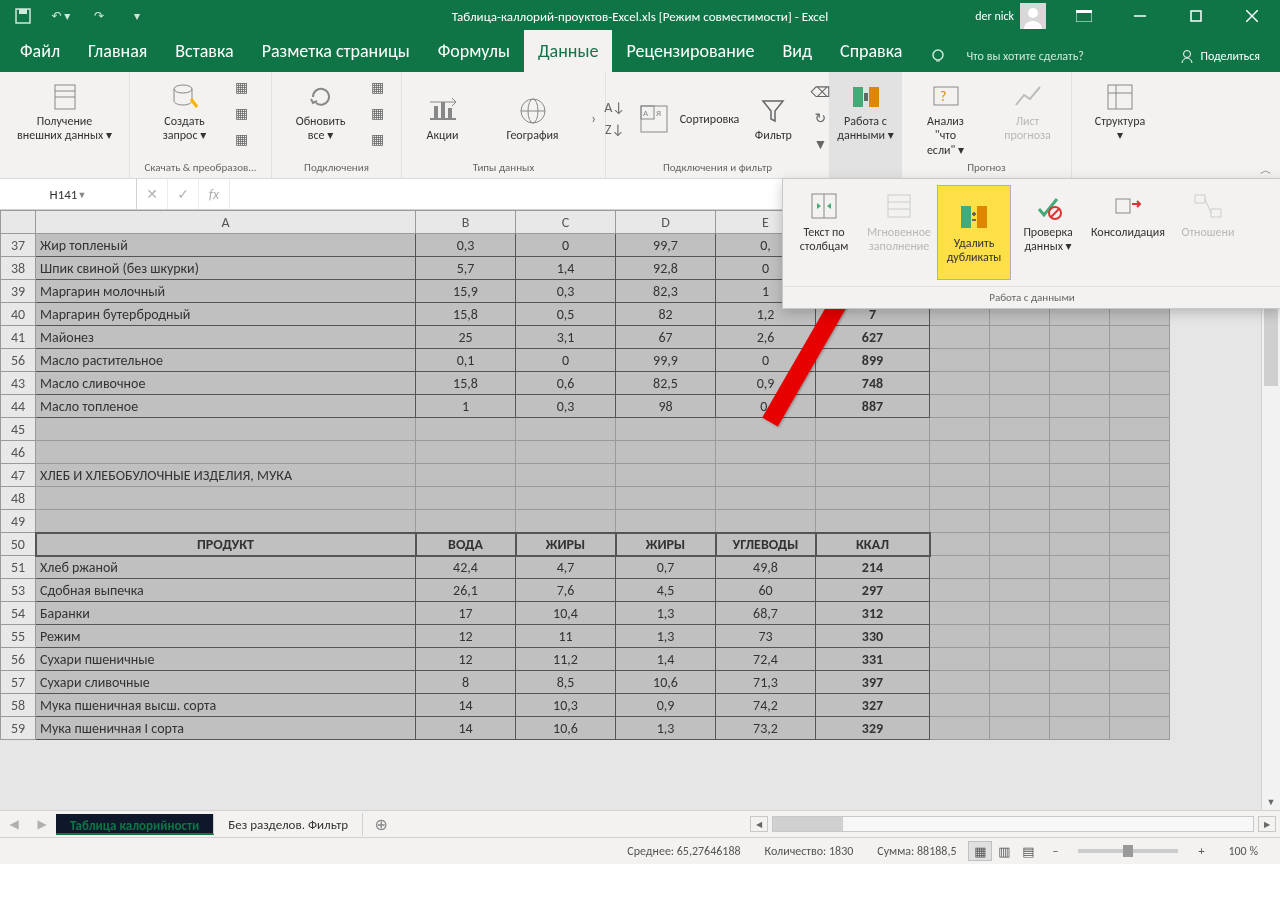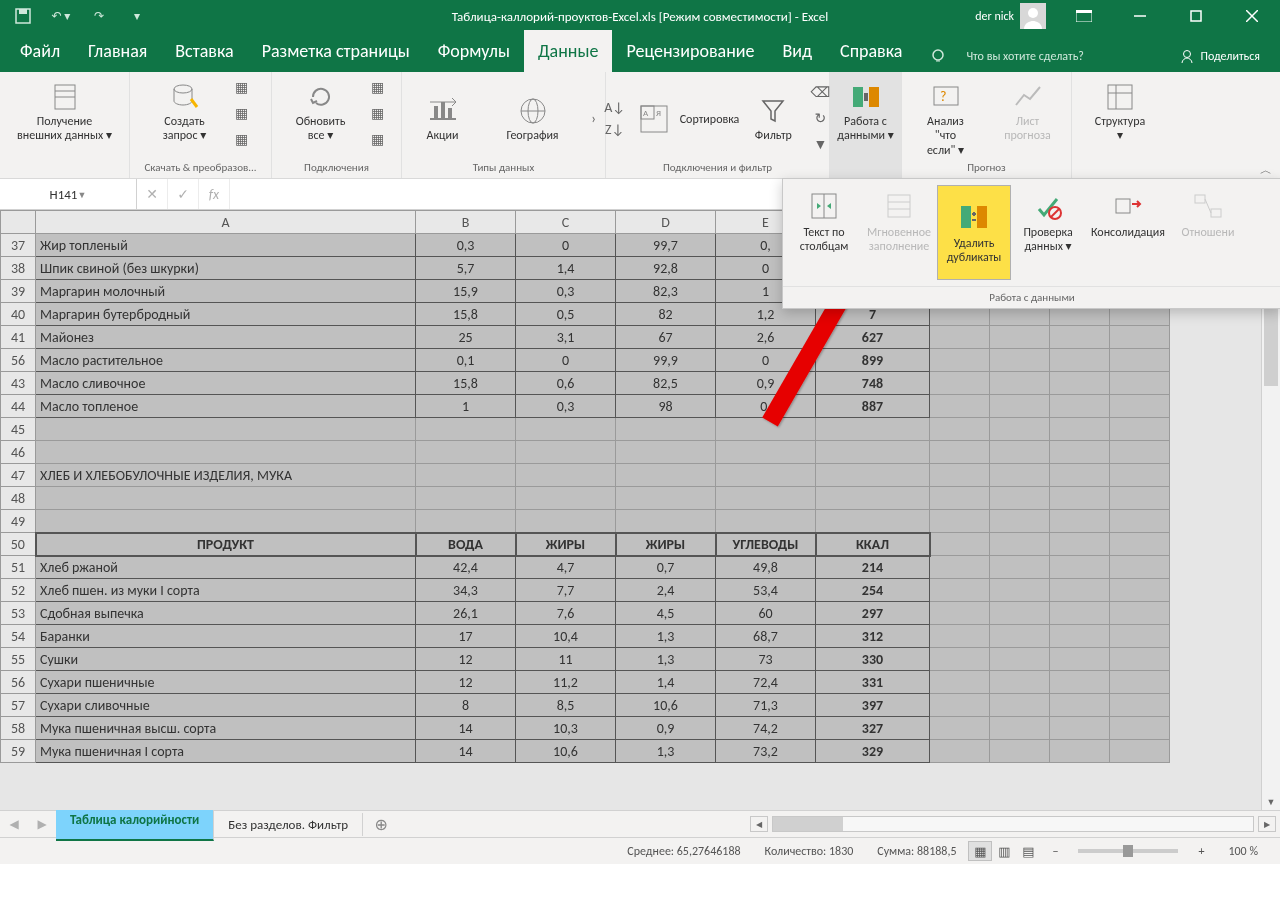--- a/index.html
+++ b/index.html
@@ -43,21 +43,21 @@
 .colhdr th,.rowhdr{background:#e8e8e8;font-weight:normal;text-align:center;color:#555;border-color:#bcbcbc}
 .corner{width:35px;background:#e8e8e8;border:1px solid #bcbcbc}
 .rowhdr{width:35px}
 .c-center{text-align:center}
 .c-left{text-align:left}
 .bold{font-weight:bold}
 .arrow{position:absolute;z-index:15;pointer-events:none}
 .tabs-bottom{height:26px;display:flex;align-items:center;background:#f3f2f1;border-top:1px solid #d1d1d1}
 .tabs-bottom .nav{width:28px;display:flex;align-items:center;justify-content:center;color:#b0b0b0;font-size:12px}
 .tabs-bottom .tabb{padding:4px 14px;border-right:1px solid #d1d1d1;font-size:13px;border-bottom:0}
-.tabs-bottom .tabb.active{background:#7dd3fc;font-weight:bold;color:#0f7546;border-bottom:2px solid #0f7546;padding-bottom:12px}
+.tabs-bottom .tabb.active{background:#0f172a;font-weight:bold;color:#0f7546;border-bottom:2px solid #0f7546;padding-bottom:0}
 .tabs-bottom .plus{width:36px;display:flex;align-items:center;justify-content:center;color:#888;font-size:16px}
 .hscroll{flex:1;display:flex;align-items:center;justify-content:flex-end;padding:0 4px;gap:4px}
 .hscroll .track{flex:0 0 480px;height:14px;background:#f7f7f7;border:1px solid #c8c8c8;position:relative}
 .hscroll .thumb{position:absolute;left:0;top:0;height:100%;width:70px;background:#d0d0d0}
 .hscroll .arr{width:16px;height:14px;border:1px solid #c8c8c8;display:flex;align-items:center;justify-content:center;font-size:8px;color:#666}
 .statusbar{height:26px;background:#f3f2f1;border-top:1px solid #d1d1d1;display:flex;align-items:center;font-size:12px;color:#555;padding:0 10px}
 .statusbar .spacer{flex:1}
 .statusbar .seg{padding:0 12px}
 .statusbar .view{width:22px;height:18px;display:flex;align-items:center;justify-content:center;border:1px solid transparent;font-size:13px}
 .statusbar .view.active{border-color:#c0c0c0;background:#e0e0e0}
@@ -635,33 +635,20 @@
           <td class="c-center" style="border:1px solid #555">4,7</td>
           <td class="c-center" style="border:1px solid #555">0,7</td>
           <td class="c-center" style="border:1px solid #555">49,8</td>
           <td class="c-center bold" style="border:1px solid #555">214</td>
           <td></td>
           <td></td>
           <td></td>
           <td></td>
         </tr>
         <tr>
-          <th class="rowhdr">52</th>
-          <td class="c-left" style="border:1px solid #555">Хлеб пшен. из муки I сорта</td>
-          <td class="c-center" style="border:1px solid #555">34,3</td>
-          <td class="c-center" style="border:1px solid #555">7,7</td>
-          <td class="c-center" style="border:1px solid #555">2,4</td>
-          <td class="c-center" style="border:1px solid #555">53,4</td>
-          <td class="c-center bold" style="border:1px solid #555">254</td>
-          <td></td>
-          <td></td>
-          <td></td>
-          <td></td>
-        </tr>
-        <tr>
           <th class="rowhdr">53</th>
           <td class="c-left" style="border:1px solid #555">Сдобная выпечка</td>
           <td class="c-center" style="border:1px solid #555">26,1</td>
           <td class="c-center" style="border:1px solid #555">7,6</td>
           <td class="c-center" style="border:1px solid #555">4,5</td>
           <td class="c-center" style="border:1px solid #555">60</td>
           <td class="c-center bold" style="border:1px solid #555">297</td>
           <td></td>
           <td></td>
           <td></td>
@@ -675,21 +662,21 @@
           <td class="c-center" style="border:1px solid #555">1,3</td>
           <td class="c-center" style="border:1px solid #555">68,7</td>
           <td class="c-center bold" style="border:1px solid #555">312</td>
           <td></td>
           <td></td>
           <td></td>
           <td></td>
         </tr>
         <tr>
           <th class="rowhdr">55</th>
-          <td class="c-left" style="border:1px solid #555">Сушки</td>
+          <td class="c-left" style="border:1px solid #555">Режим</td>
           <td class="c-center" style="border:1px solid #555">12</td>
           <td class="c-center" style="border:1px solid #555">11</td>
           <td class="c-center" style="border:1px solid #555">1,3</td>
           <td class="c-center" style="border:1px solid #555">73</td>
           <td class="c-center bold" style="border:1px solid #555">330</td>
           <td></td>
           <td></td>
           <td></td>
           <td></td>
         </tr>

